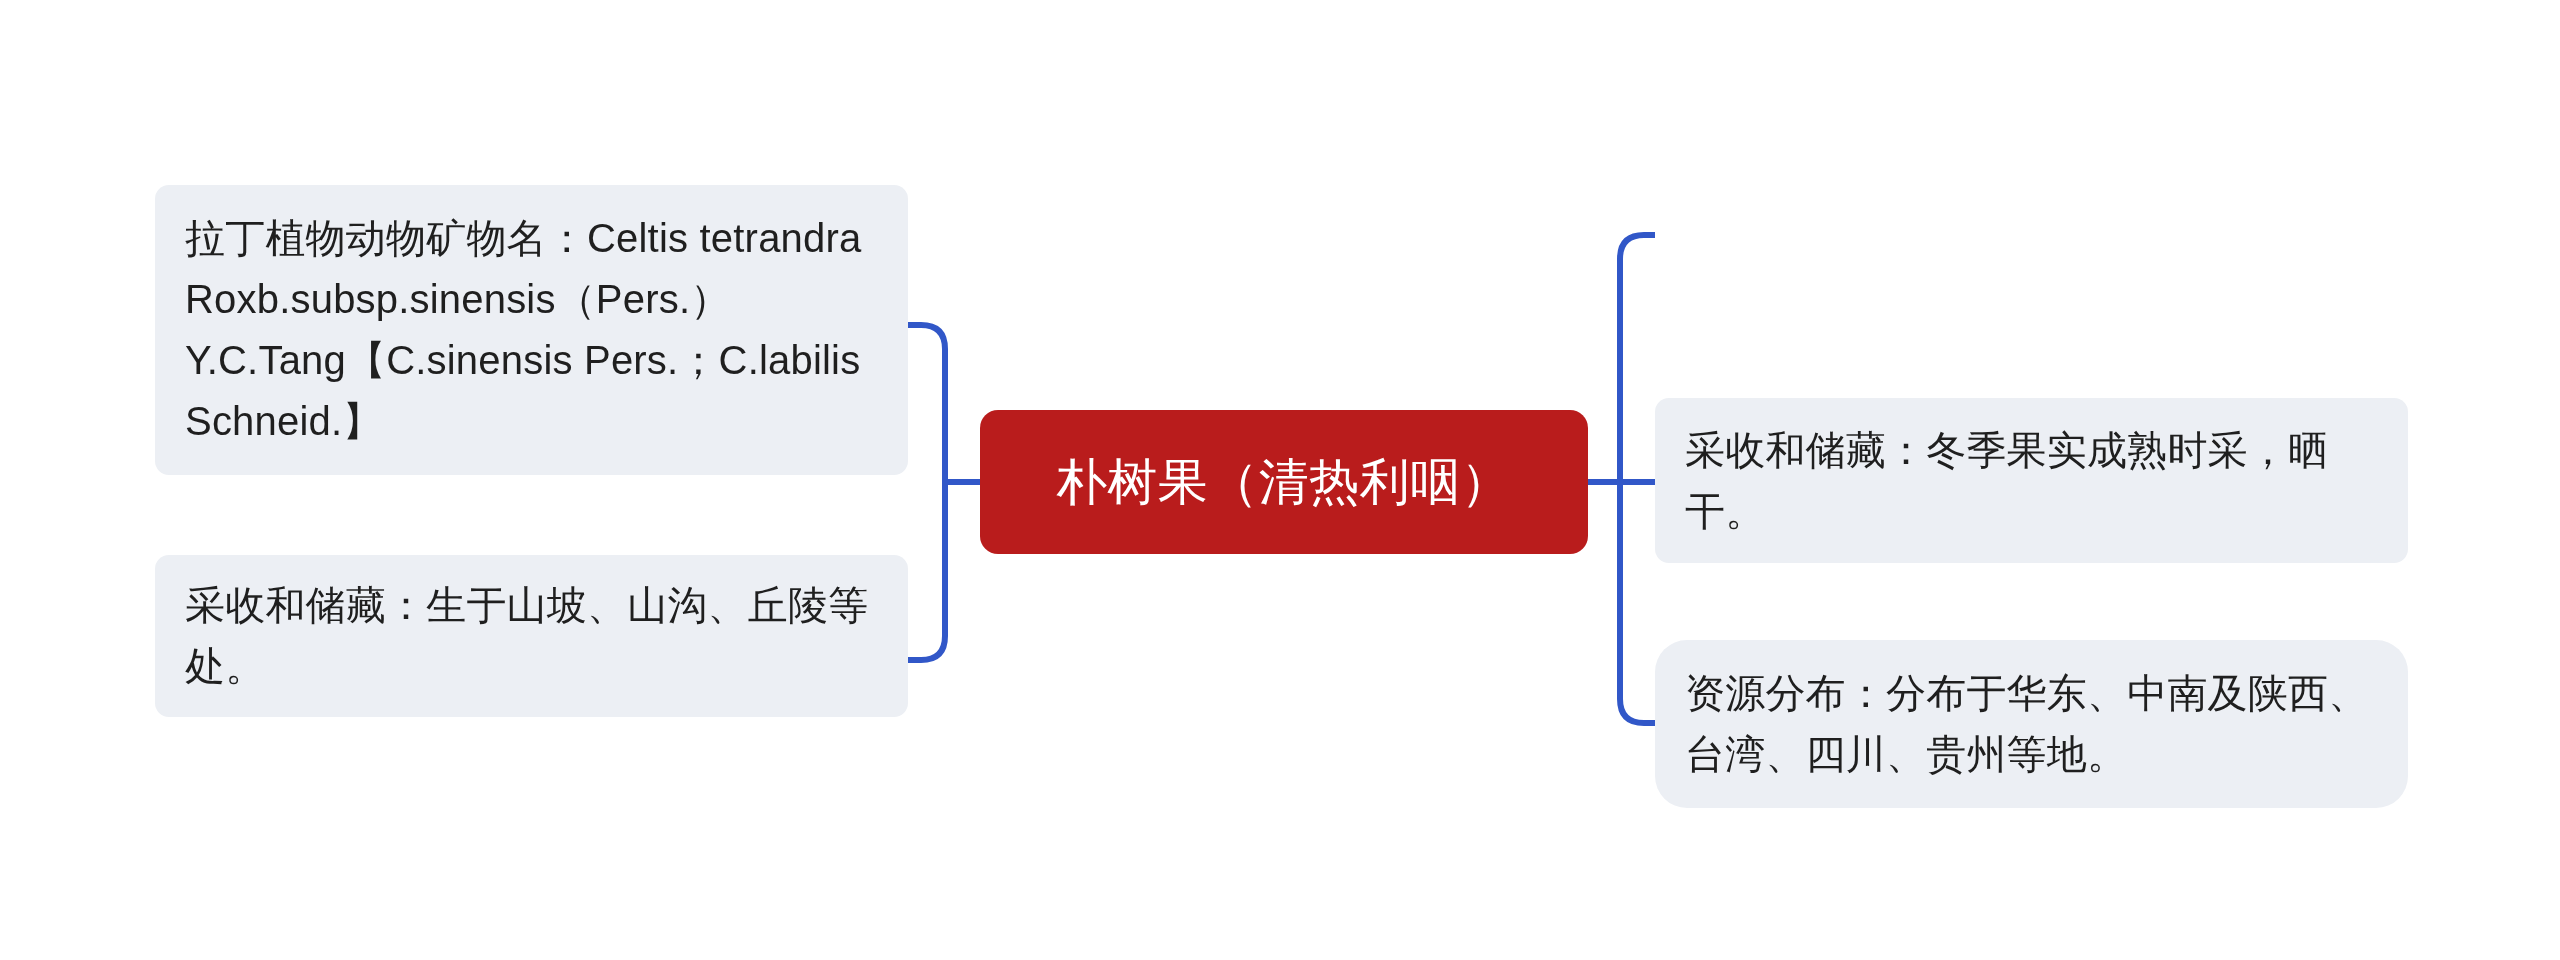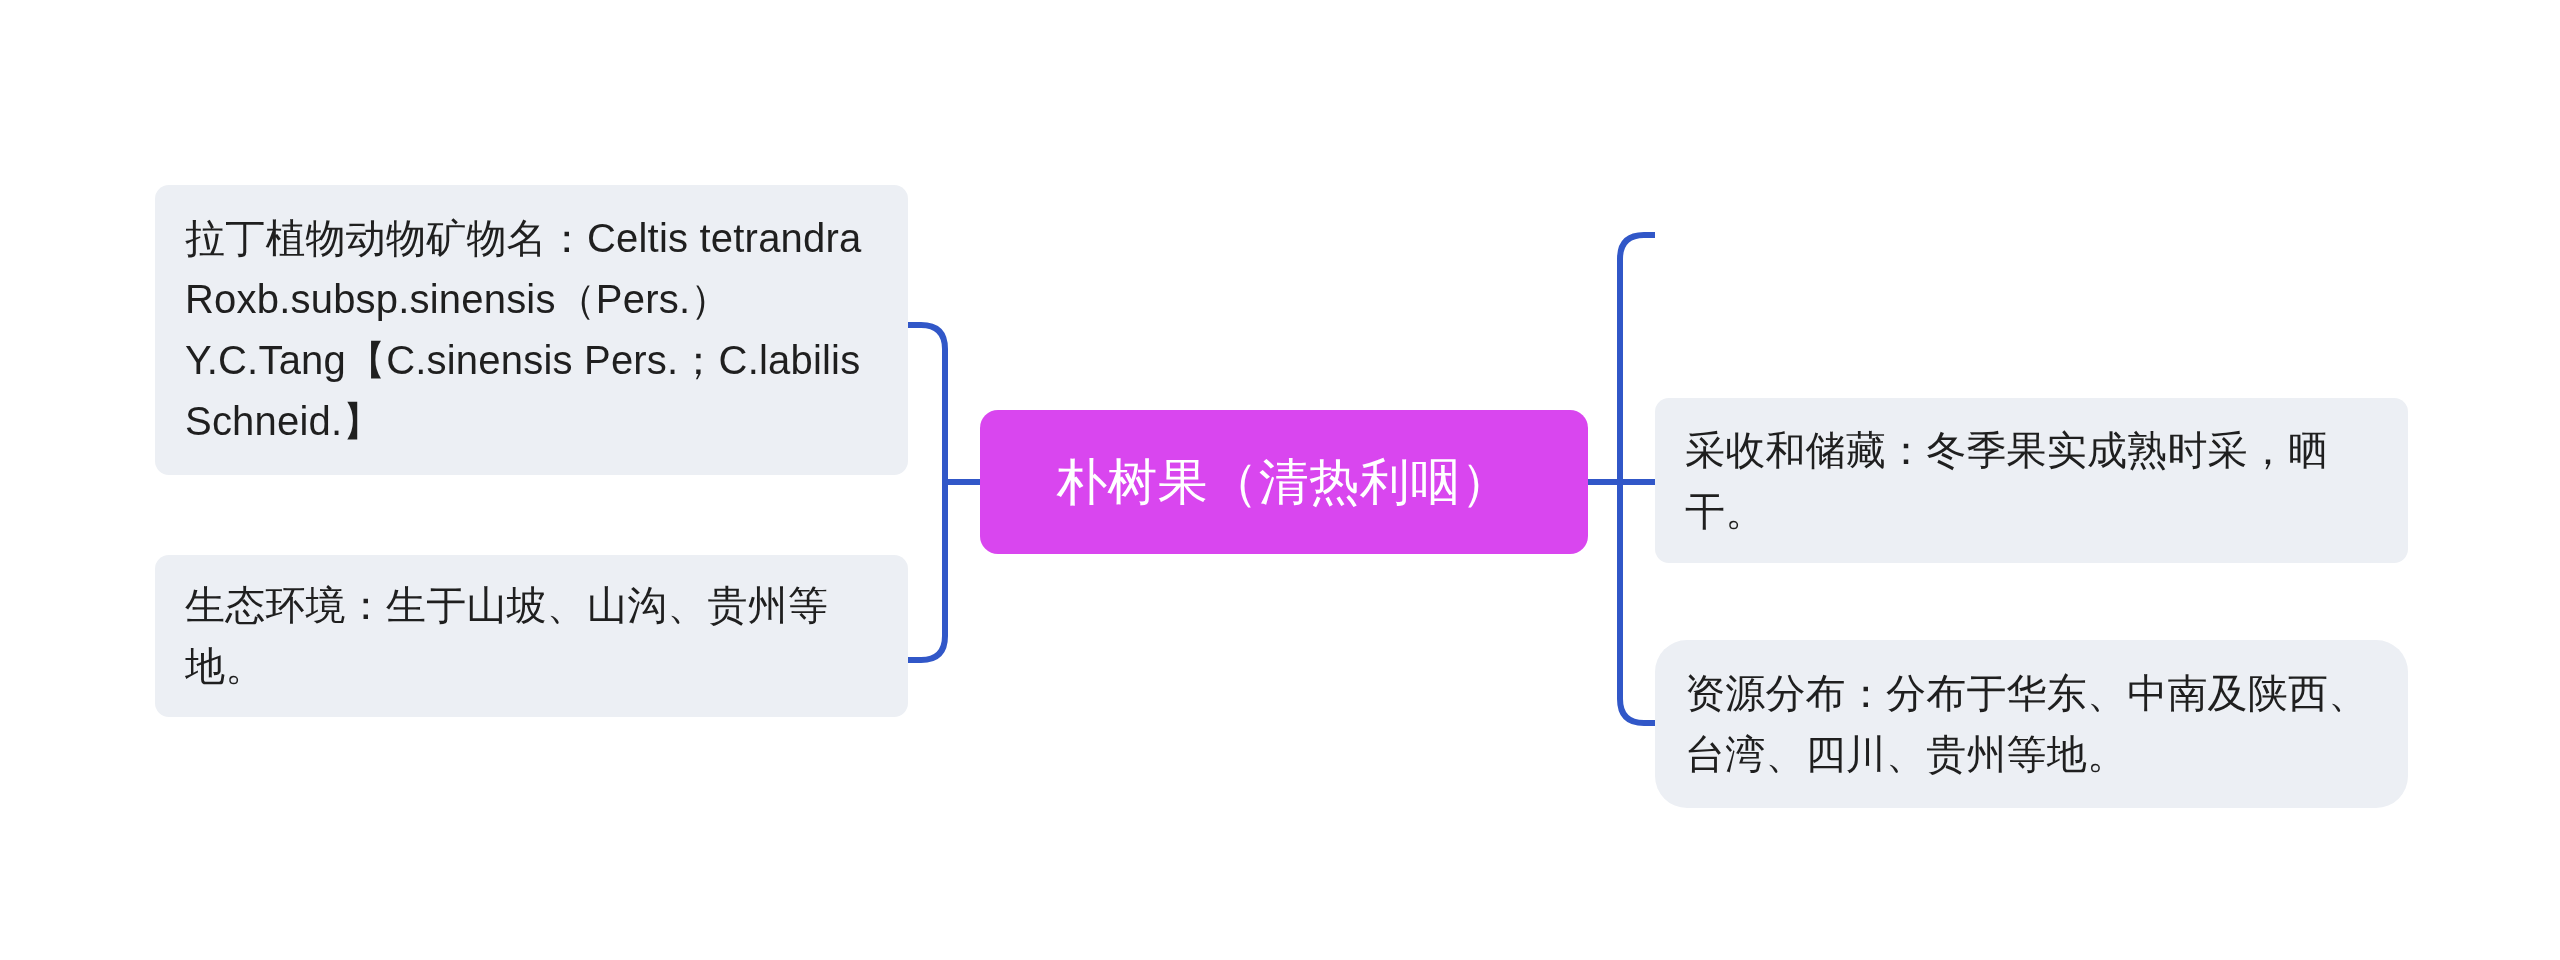--- a/index.html
+++ b/index.html
@@ -96,21 +96,21 @@
 
   
   #root-node {
     position: absolute;
     z-index: 3;
     box-sizing: border-box;
     left: 980px;
     top: 410px;
     width: 608px;
     height: 144px;
-    background: #d946ef;
+    background: #b91c1c;
     border-radius: 18px;
     color: #ffffff;
     font-size: 50px;
     letter-spacing: 0.5px;
     display: flex;
     align-items: center;
     justify-content: center;
     text-align: center;
     white-space: nowrap;
   }
@@ -138,21 +138,21 @@
     <line x1="1620" y1="482" x2="1655" y2="482"></line>
 
     <path d="M 1655 723 L 1644 723 Q 1620 723 1620 699 L 1620 688"></path>
   </svg>
 
   <div class="card" id="card-latin-name">
     <span class="card-text">拉丁植物动物矿物名：Celtis tetrandra Roxb.subsp.sinensis（Pers.）Y.C.Tang【C.sinensis Pers.；C.labilis Schneid.】</span>
   </div>
 
   <div class="card" id="card-ecology">
-    <span class="card-text">生态环境：生于山坡、山沟、贵州等地。</span>
+    <span class="card-text">采收和储藏：生于山坡、山沟、丘陵等处。</span>
   </div>
 
   <div id="root-node">
     <span>朴树果（清热利咽）</span>
   </div>
 
 
   <div class="card" id="card-harvest">
     <span class="card-text">采收和储藏：冬季果实成熟时采，晒干。</span>
   </div>

